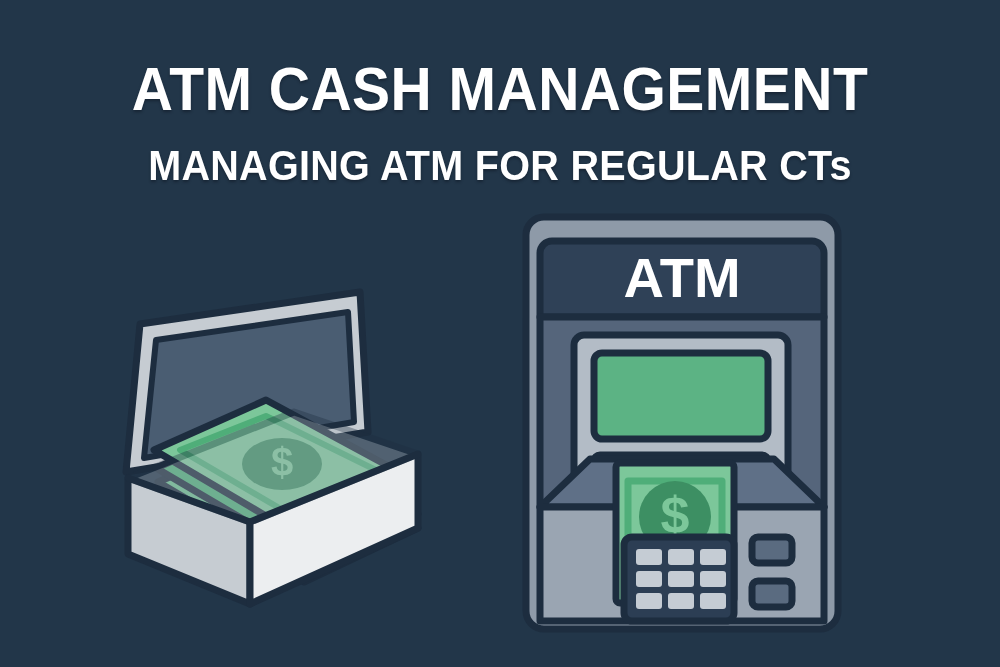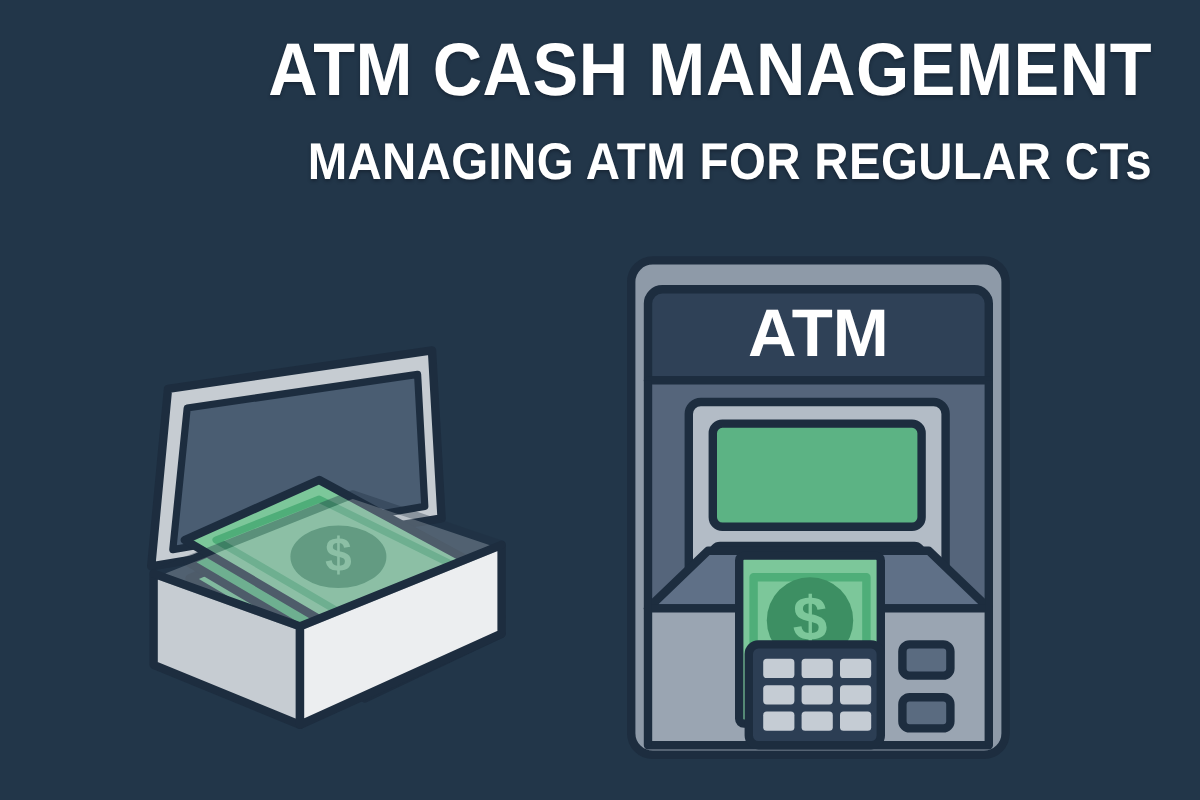--- a/index.html
+++ b/index.html
@@ -5,22 +5,22 @@
   * { margin:0; padding:0; box-sizing:border-box; }
   html,body { background:#1b2b3c; }
   #stage {
     position:relative;
     width:1000px; height:667px;
     background:#223649;
     overflow:hidden;
     font-family:"Liberation Sans", sans-serif;
   }
   #titles {
-    position:absolute; left:0; right:0; top:28px;
-    text-align:right;
+    position:absolute; left:0; right:0; top:58px;
+    text-align:center;
   }
   #main-title {
     color:#ffffff;
     font-size:62px;
     font-weight:bold;
     letter-spacing:0.5px;
     line-height:1.0;
     transform:scaleX(0.92);
     text-shadow:0 2px 3px rgba(10,18,28,0.45);
     white-space:nowrap;

